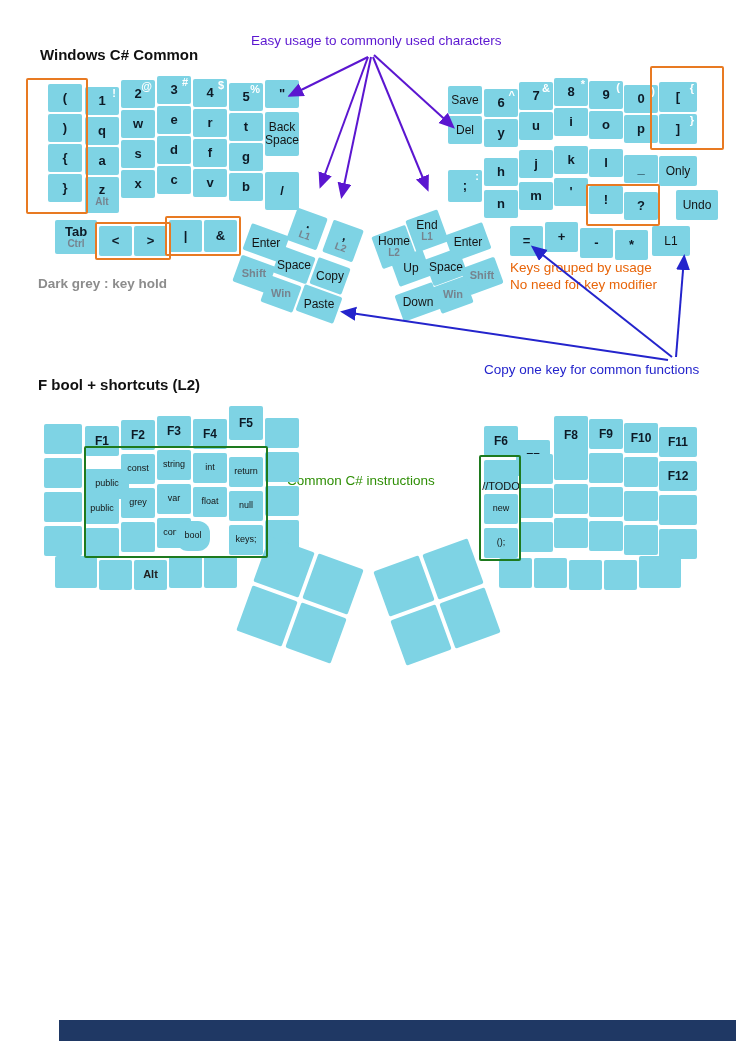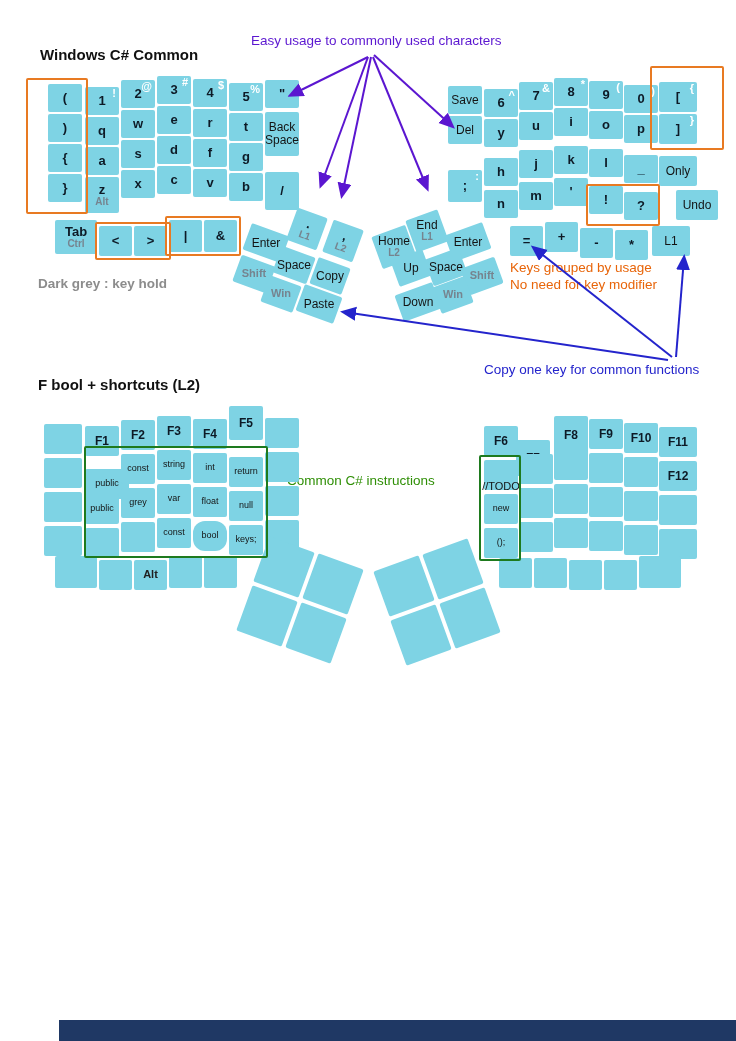--- a/index.html
+++ b/index.html
@@ -571,21 +571,21 @@
       <div class="k-inner"></div>
     </div>
     <div class="key" style="left: 121px; top: 522px; width: 34px; height: 30px;">
       <div class="k-inner"></div>
     </div>
     <div class="key st-ws" style="left: 157px; top: 518px; width: 34px; height: 30px;">
       <div class="k-inner">
         <span class="k-main">const</span>
       </div>
     </div>
-    <div class="key st-ws" style="left: 193px; top: 521px; width: 34px; height: 30px; border-radius: 12px;">
+    <div class="key st-ws" style="left: 176px; top: 521px; width: 34px; height: 30px; border-radius: 12px;">
       <div class="k-inner">
         <span class="k-main">bool</span>
       </div>
     </div>
     <div class="key st-ws" style="left: 229px; top: 525px; width: 34px; height: 30px;">
       <div class="k-inner">
         <span class="k-main">keys;</span>
       </div>
     </div>
     <div class="key" style="left: 265px; top: 520px; width: 34px; height: 30px;">

